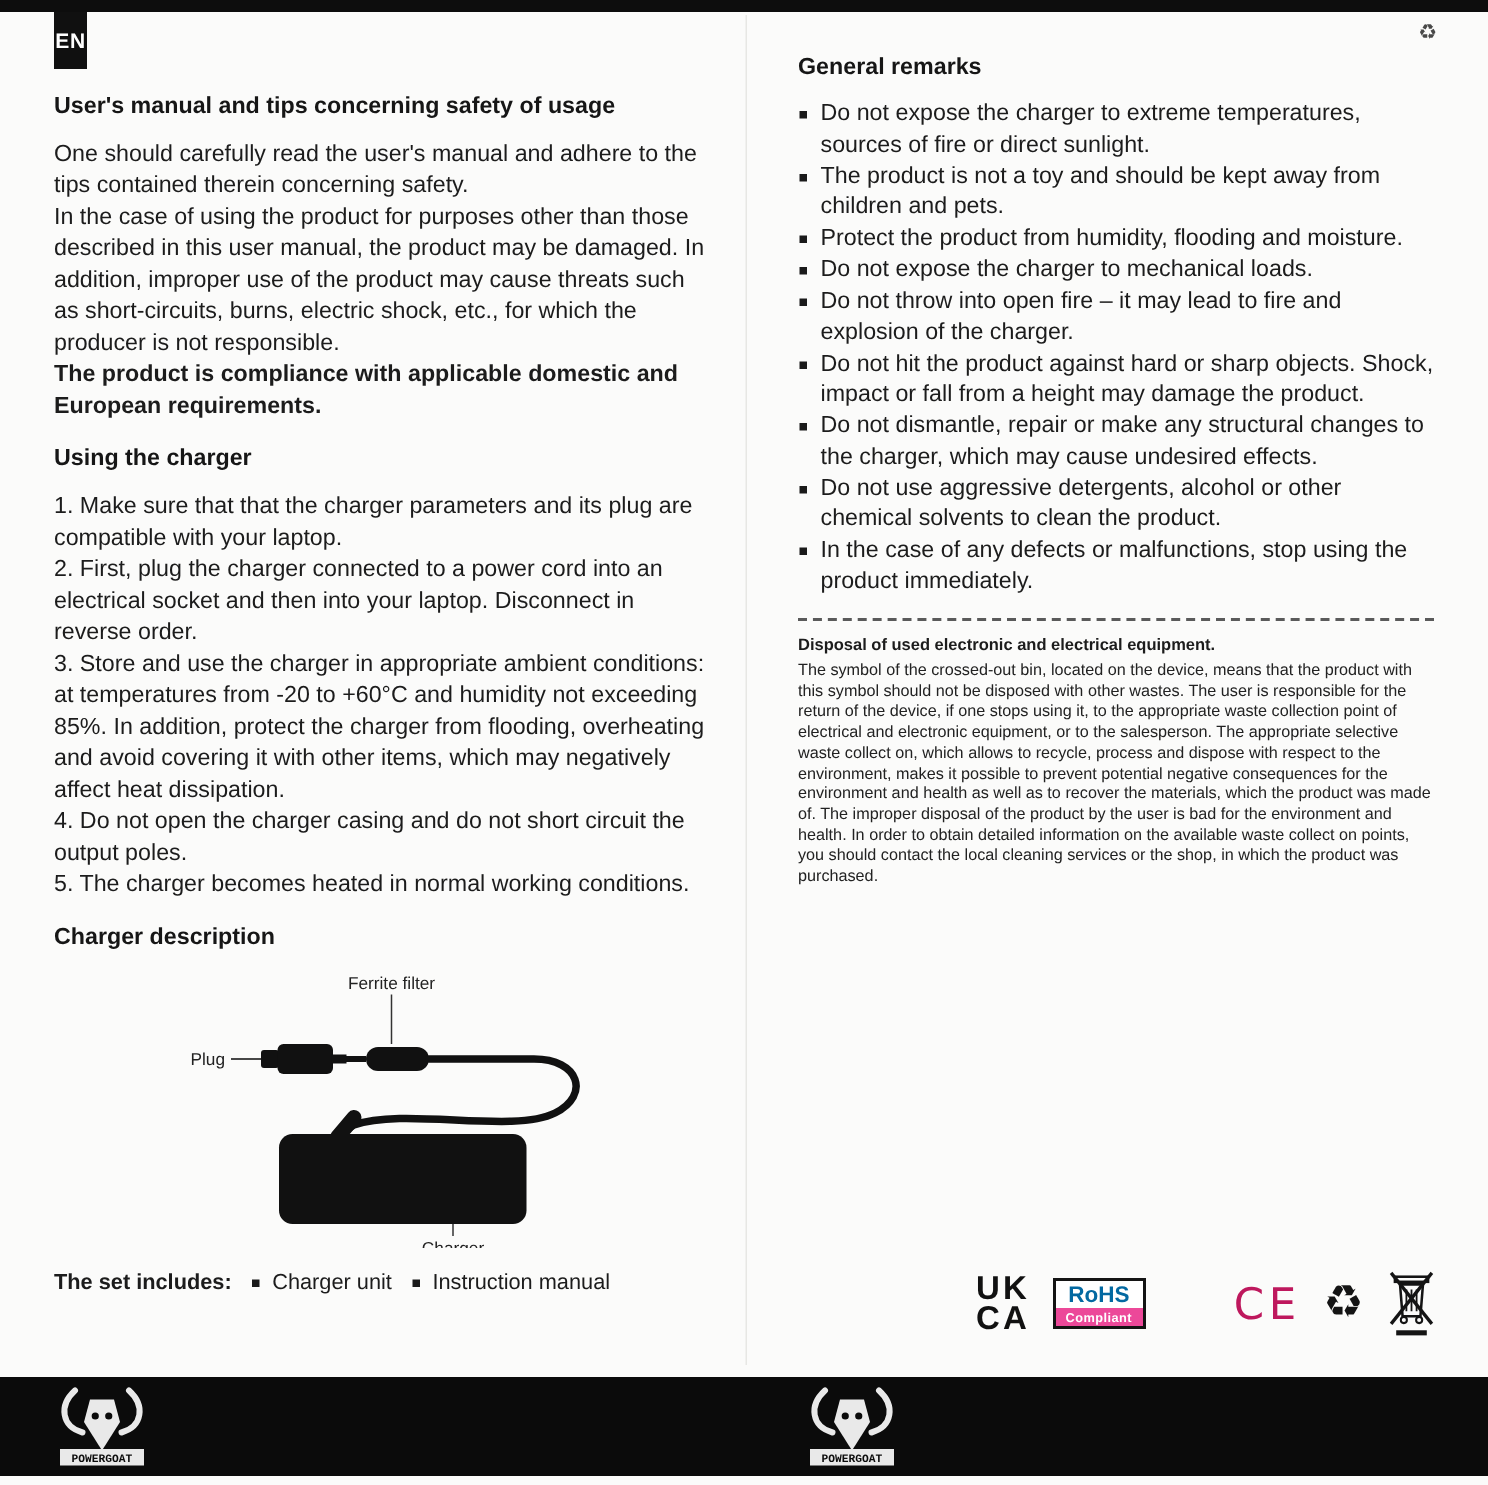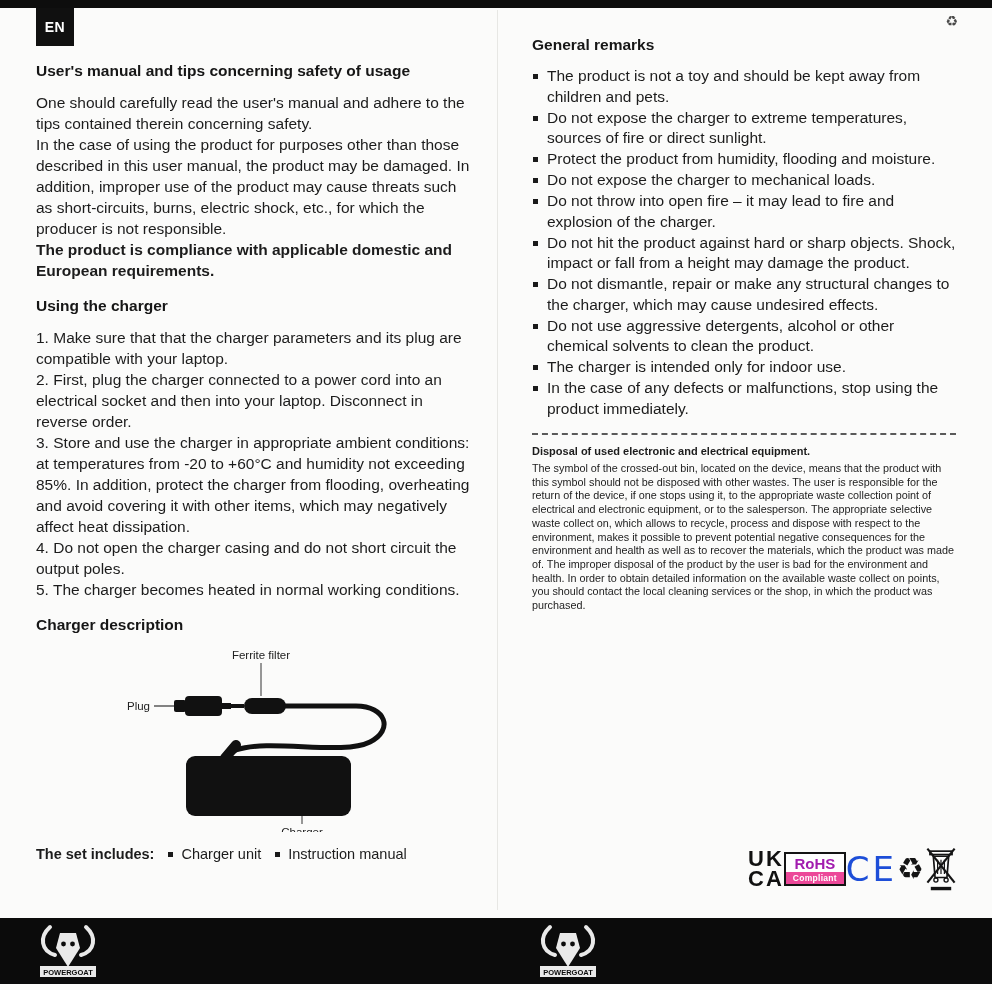--- a/index.html
+++ b/index.html
@@ -4,21 +4,21 @@
 <style>
   html,body{margin:0;padding:0;}
   body{
     width:992px;height:990px;position:relative;overflow:hidden;
     background:#fbfbfa;color:#1c1c1c;
     font-family:"Liberation Sans","DejaVu Sans",sans-serif;
     -webkit-font-smoothing:antialiased;
   }
   .top-strip{position:absolute;top:0;left:0;width:992px;height:8px;background:#0d0d0d;}
   .en-badge{
-    position:absolute;top:8px;left:36px;width:38px;height:38px;background:#101010;
+    position:absolute;top:8px;left:36px;width:22px;height:38px;background:#101010;
     color:#fff;font-weight:700;font-size:14px;display:flex;align-items:center;justify-content:center;
     letter-spacing:.5px;
   }
   .fold{position:absolute;left:497px;top:10px;width:1px;height:900px;background:#e7e7e4;}
   .corner-icons{position:absolute;top:13px;right:34px;display:flex;gap:6px;color:#2a2a2a;font-size:14px;opacity:.85;}
 
   
   .col-left{position:absolute;left:36px;top:62px;width:436px;}
   .col-right{position:absolute;left:532px;top:36px;width:424px;}
 
@@ -47,30 +47,30 @@
   .diagram-wrap{margin:4px 0 0 28px;}
   .diagram-wrap text{font-family:"Liberation Sans",sans-serif;fill:#222;}
 
   
   .set-row{display:flex;align-items:center;gap:14px;margin-top:10px;font-size:14.5px;}
   .set-label{font-weight:700;}
   .set-item{position:relative;padding-left:13px;}
   .set-item::before{content:"";position:absolute;left:0;top:6px;width:5px;height:5px;background:#1a1a1a;}
 
   
-  .marks-row{position:absolute;right:34px;top:845px;display:flex;align-items:center;}
+  .marks-row{position:absolute;right:34px;top:845px;display:flex;align-items:center;gap:15px;}
   .ukca{font-weight:700;font-size:22px;line-height:20px;letter-spacing:2px;color:#111;}
   .rohs{border:2px solid #141414;width:58px;text-align:center;background:#fff;}
-  .rohs-top{font-weight:700;font-size:15px;padding:1px 0 0 0;color:#a21caf;}
+  .rohs-top{font-weight:700;font-size:15px;padding:1px 0 0 0;color:#0369a1;}
   .rohs-bottom{background:#ec4899;color:#fff;font-size:8.5px;font-weight:700;padding:1px 0;letter-spacing:.3px;}
-  .ce{font-family:"DejaVu Sans",sans-serif;font-size:34px;font-weight:500;letter-spacing:3px;color:#1d4ed8;}
+  .ce{font-family:"DejaVu Sans",sans-serif;font-size:29px;font-weight:500;letter-spacing:3px;color:#be185d;margin-left:44px;}
   .recycle{font-size:30px;color:#141414;line-height:30px;}
 
   
-  .footer-bar{position:absolute;left:0;top:918px;width:992px;height:66px;background:#0b0b0b;}
+  .footer-bar{position:absolute;left:0;top:918px;width:992px;height:66px;background:#0b0b0b;font-family:Liberation Mono, monospace;}
   .goat-logo{position:absolute;top:3px;}
   .goat-logo.first{left:36px;}
   .goat-logo.second{left:536px;}
 </style>
 </head>
 <body>
 
 <div class="top-strip"></div>
 
 <div class="en-badge">EN</div>
@@ -130,29 +130,28 @@
     <span class="set-label">The set includes:</span>
     <span class="set-item">Charger unit</span>
     <span class="set-item">Instruction manual</span>
   </div>
 </div>
 
 <div class="col-right">
   <h2>General remarks</h2>
 
   <ul class="remarks">
+    <li>Do not expose the charger to extreme temperatures, sources of fire or direct sunlight.</li>
     <li>The product is not a toy and should be kept away from children and pets.</li>
-    <li>Do not expose the charger to extreme temperatures, sources of fire or direct sunlight.</li>
     <li>Protect the product from humidity, flooding and moisture.</li>
     <li>Do not expose the charger to mechanical loads.</li>
     <li>Do not throw into open fire – it may lead to fire and explosion of the charger.</li>
     <li>Do not hit the product against hard or sharp objects. Shock, impact or fall from a height may damage the product.</li>
     <li>Do not dismantle, repair or make any structural changes to the charger, which may cause undesired effects.</li>
     <li>Do not use aggressive detergents, alcohol or other chemical solvents to clean the product.</li>
-    <li>The charger is intended only for indoor use.</li>
     <li>In the case of any defects or malfunctions, stop using the product immediately.</li>
   </ul>
 
   <hr class="dashed-sep">
 
   <p class="disposal-heading">Disposal of used electronic and electrical equipment.</p>
   <p class="disposal-body">The symbol of the crossed-out bin, located on the device, means that the product with this symbol should not be disposed with other wastes. The user is responsible for the return of the device, if one stops using it, to the appropriate waste collection point of electrical and electronic equipment, or to the salesperson. The appropriate selective waste collect on, which allows to recycle, process and dispose with respect to the environment, makes it possible to prevent potential negative consequences for the environment and health as well as to recover the materials, which the product was made of. The improper disposal of the product by the user is bad for the environment and health. In order to obtain detailed information on the available waste collect on points, you should contact the local cleaning services or the shop, in which the product was purchased.</p>
 </div>
 
 <div class="marks-row">

